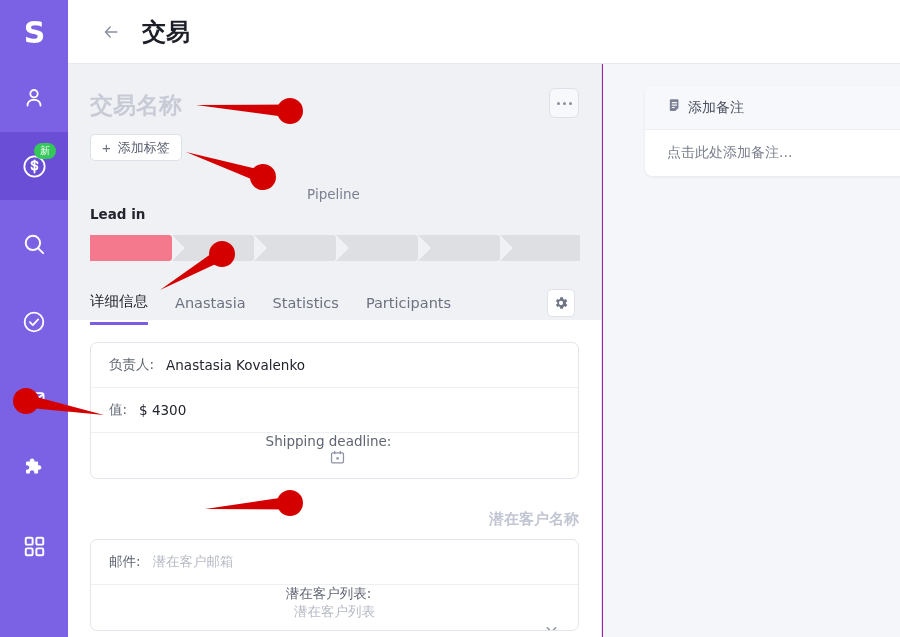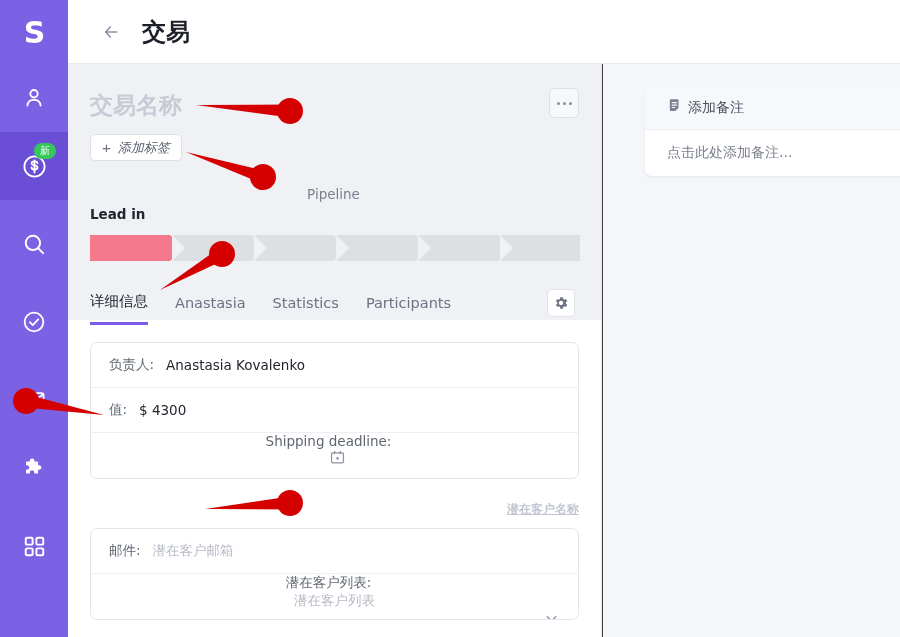--- a/index.html
+++ b/index.html
@@ -97,21 +97,21 @@
     color: #1c1f28;
     font-family: "DejaVu Sans", sans-serif;
   }
 
   
   .main {
     position: absolute;
     left: 68px; top: 64px;
     width: 832px;
     height: 573px;
-    background: #404040;
+    background: #a21caf;
   }
 
   
   .deal-col {
     position: absolute;
     left: 0; top: 0;
     width: 534px;
     height: 573px;
     border-right: 1px solid #E2E4EC;
     box-sizing: border-box;
@@ -167,21 +167,20 @@
   .tag-btn .plus {
     color: #6C7180;
     font-size: 15px;
     margin-right: 7px;
     line-height: 1;
   }
   .tag-btn .txt {
     color: #5A6070;
     font-size: 13px;
     font-family: "DejaVu Sans", sans-serif;
-    font-style: italic;
   }
   .pipeline-label {
     margin-top: 25px;
     font-size: 13.5px;
     color: #7A808F;
     font-family: "DejaVu Sans", sans-serif;
     text-align: center;
   }
   .pipeline-stage {
     margin-top: 4px;
@@ -302,26 +301,25 @@
   }
   .row-placeholder {
     font-size: 13.5px;
     color: #B6BAC5;
     font-family: "DejaVu Sans", sans-serif;
   }
   .chev {
     margin-left: auto;
   }
   .section-title {
-    margin: 22px 0 10px 0;
-    font-size: 12px;
+    margin: 31px 0 10px 0;
+    font-size: 15px;
     font-weight: bold;
     color: #C2C6D2;
     font-family: "DejaVu Sans", sans-serif;
-    text-decoration: underline;
   }
 
   
   .notes-col {
     position: absolute;
     left: 535px; top: 0;
     width: 297px;
     height: 573px;
     background: #F5F6FA;
     padding: 22px 0 0 42px;

